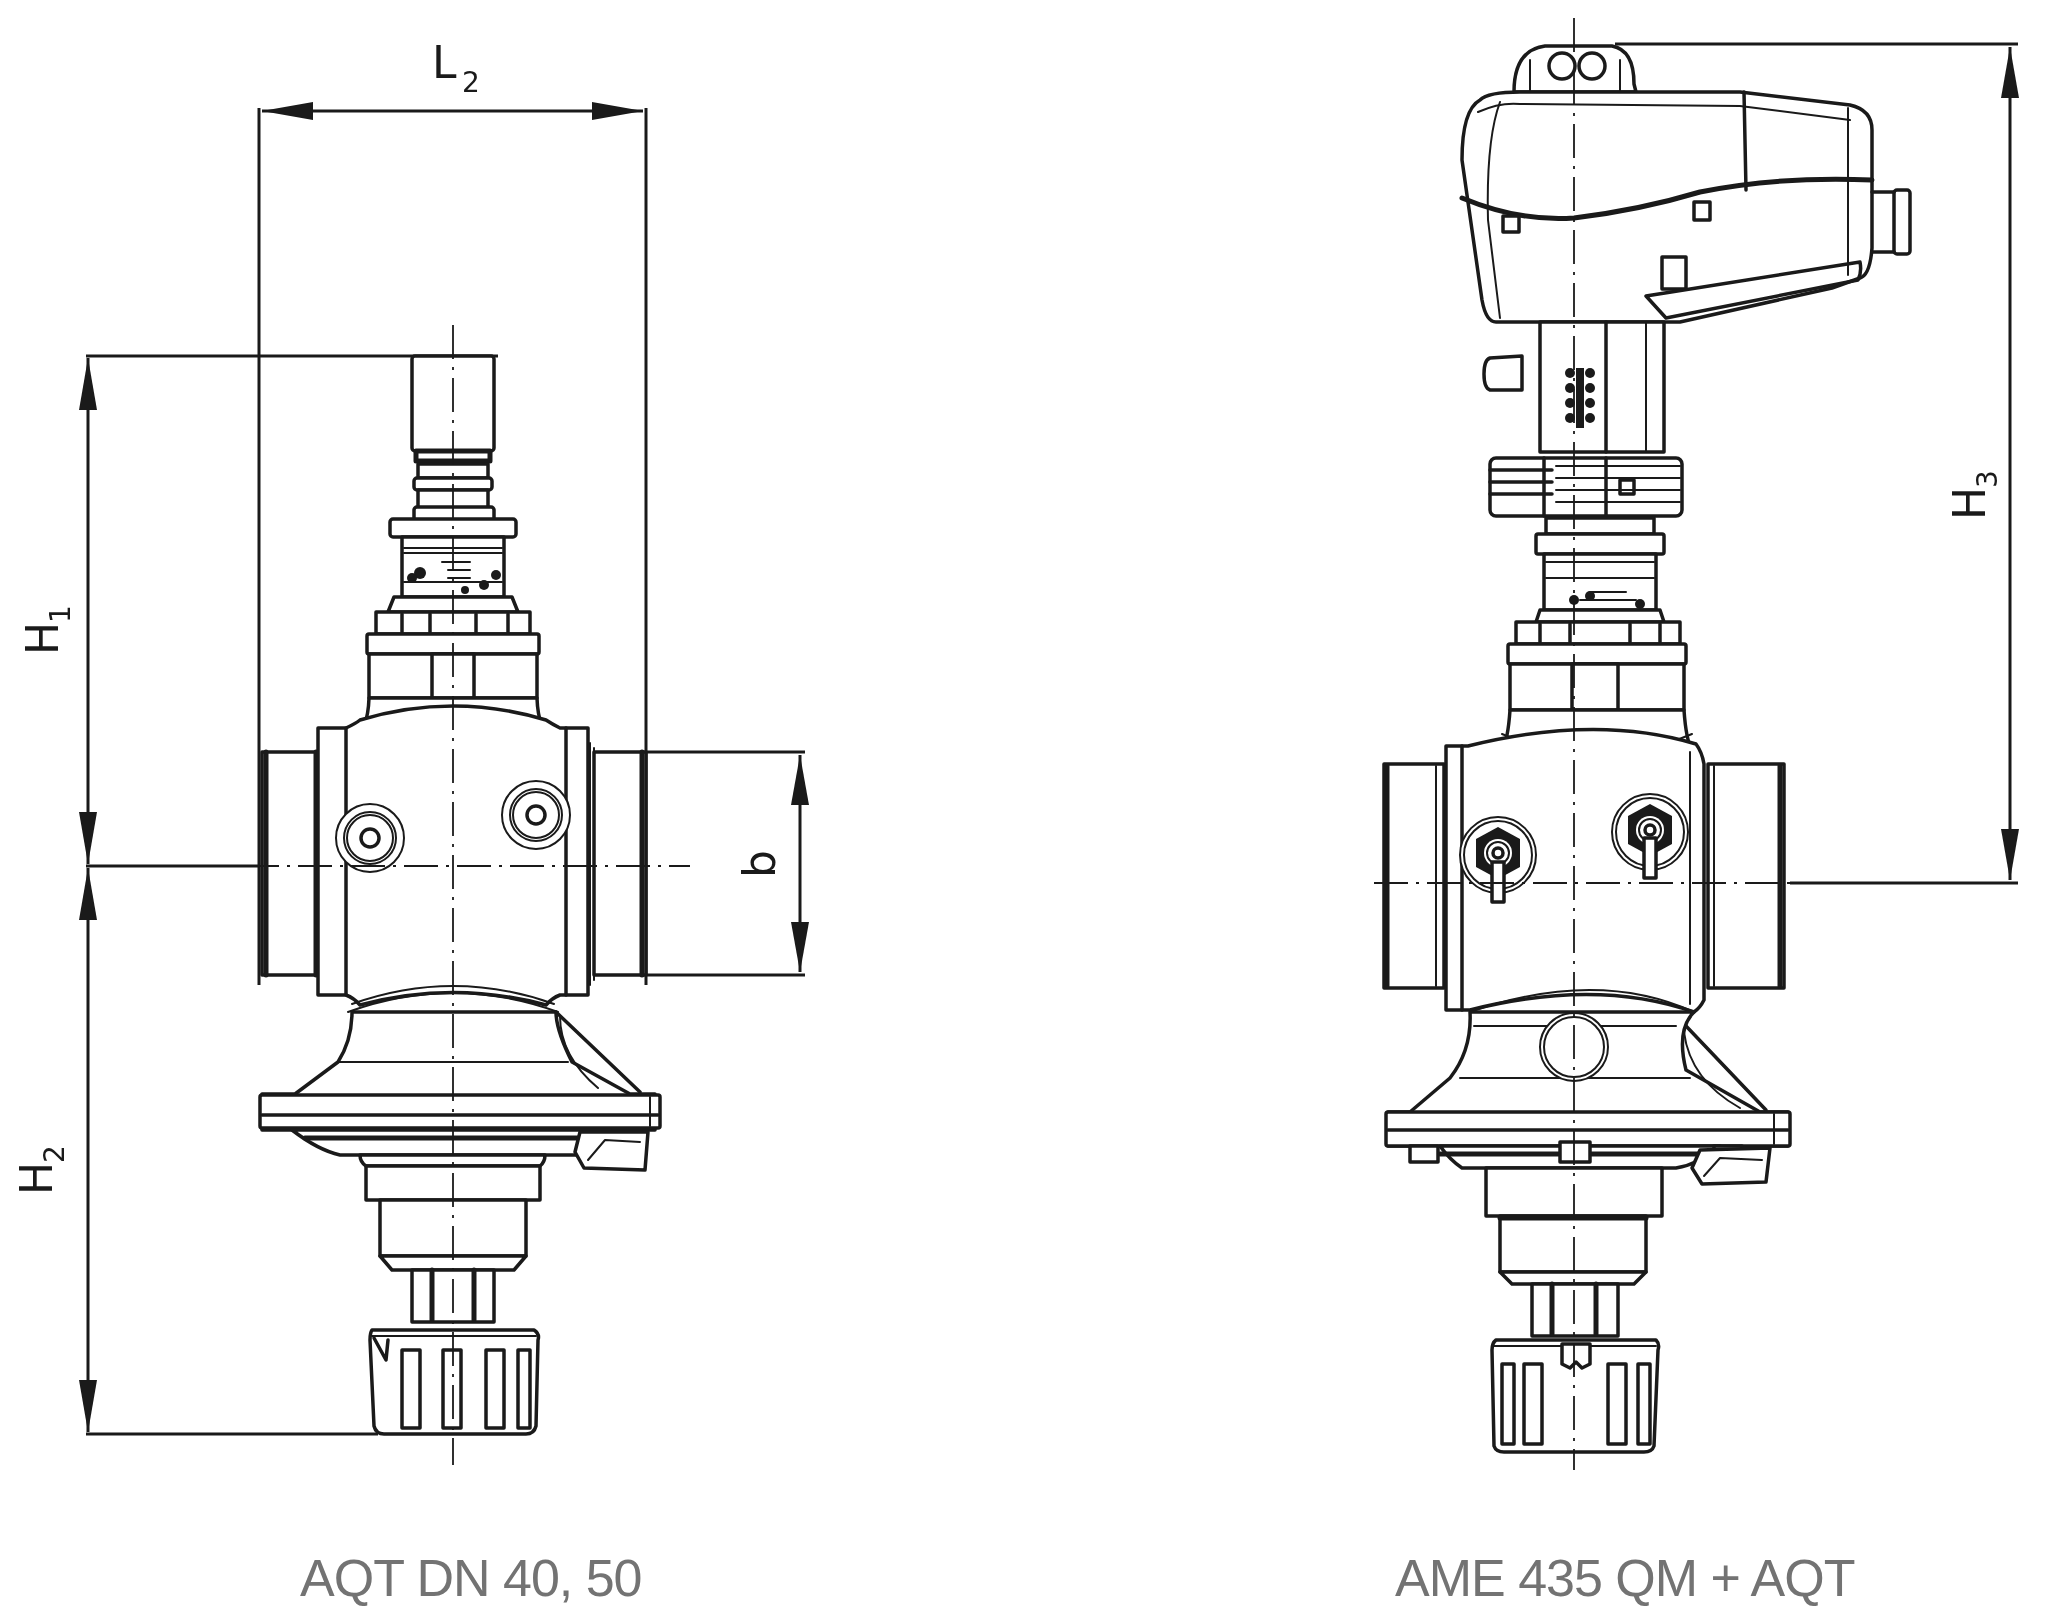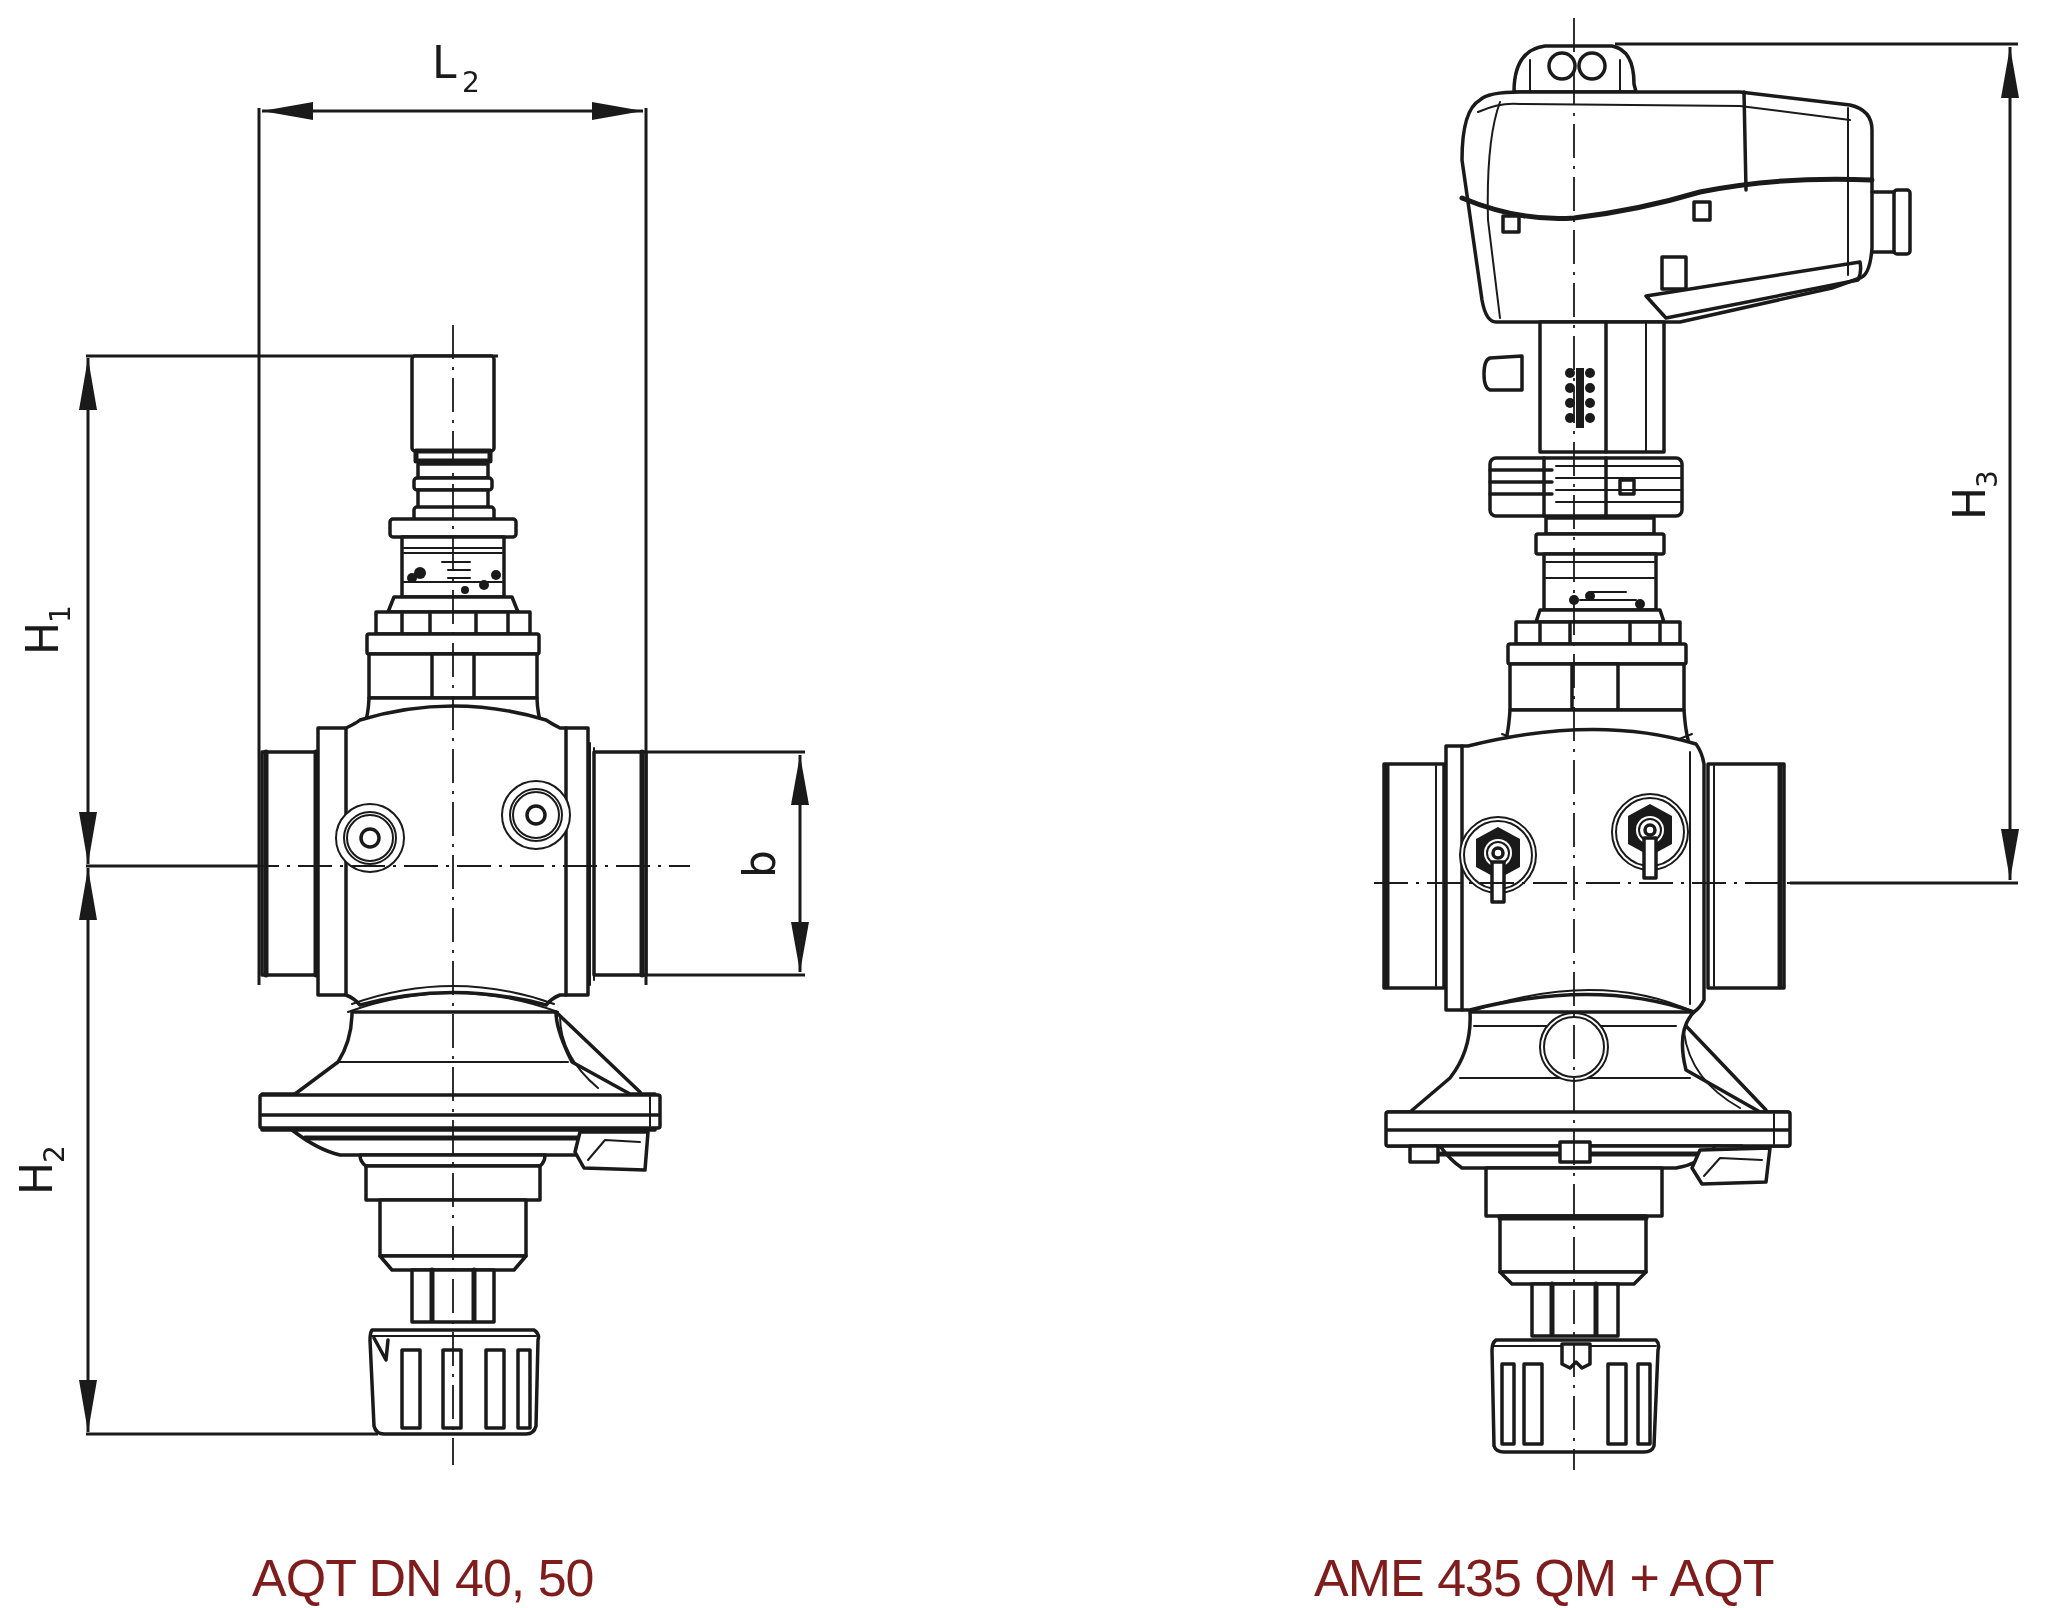--- a/index.html
+++ b/index.html
@@ -9,21 +9,21 @@
   .thick { stroke-width: 5; }
   .med { stroke-width: 3.5; }
   .thin { stroke-width: 2; }
   .center { stroke: #1a1a1a; stroke-width: 1.8; fill: none; stroke-dasharray: 34 8 3 8; }
   .dim { stroke: #1a1a1a; stroke-width: 3; fill: none; }
   .arrow { fill: #1a1a1a; stroke: none; }
   .wfill { fill: #ffffff; }
   .blk { fill: #1a1a1a; stroke: none; }
   .dimtext { font-family: "DejaVu Sans", sans-serif; font-size: 44px; fill: #1a1a1a; }
   .dimsub { font-family: "DejaVu Sans", sans-serif; font-size: 28px; fill: #1a1a1a; }
-  .caption { position: absolute; top: 1548px; font-family: "Liberation Sans", sans-serif; font-size: 52px; color: #7f1d1d; letter-spacing: -1px; white-space: nowrap; }
+  .caption { position: absolute; top: 1548px; font-family: "Liberation Sans", sans-serif; font-size: 52px; color: #737373; letter-spacing: -1px; white-space: nowrap; margin-left: 48px; }
 </style>
 </head>
 <body>
 
 <svg width="2048" height="1608" viewBox="0 0 2048 1608">
   <defs>
 
     <path id="arrUp" d="M0,0 L-9,-52 L9,-52 Z" transform="rotate(180)"></path>
   </defs>
 
@@ -318,13 +318,13 @@
       <rect class="ln med" x="1608" y="1364" width="18" height="80"></rect>
       <rect class="ln med" x="1638" y="1364" width="12" height="80"></rect>
     </g>
 
     <line class="center" x1="1574" y1="18" x2="1574" y2="1470"></line>
     <line class="center" x1="1374" y1="883" x2="1790" y2="883"></line>
   </g>
 </svg>
 
 <div class="caption" style="left:252px;">AQT DN 40, 50</div>
-<div class="caption" style="left:1314px;">AME 435 QM + AQT</div>
+<div class="caption" style="left:1347px;">AME 435 QM + AQT</div>
 
 </body></html>

